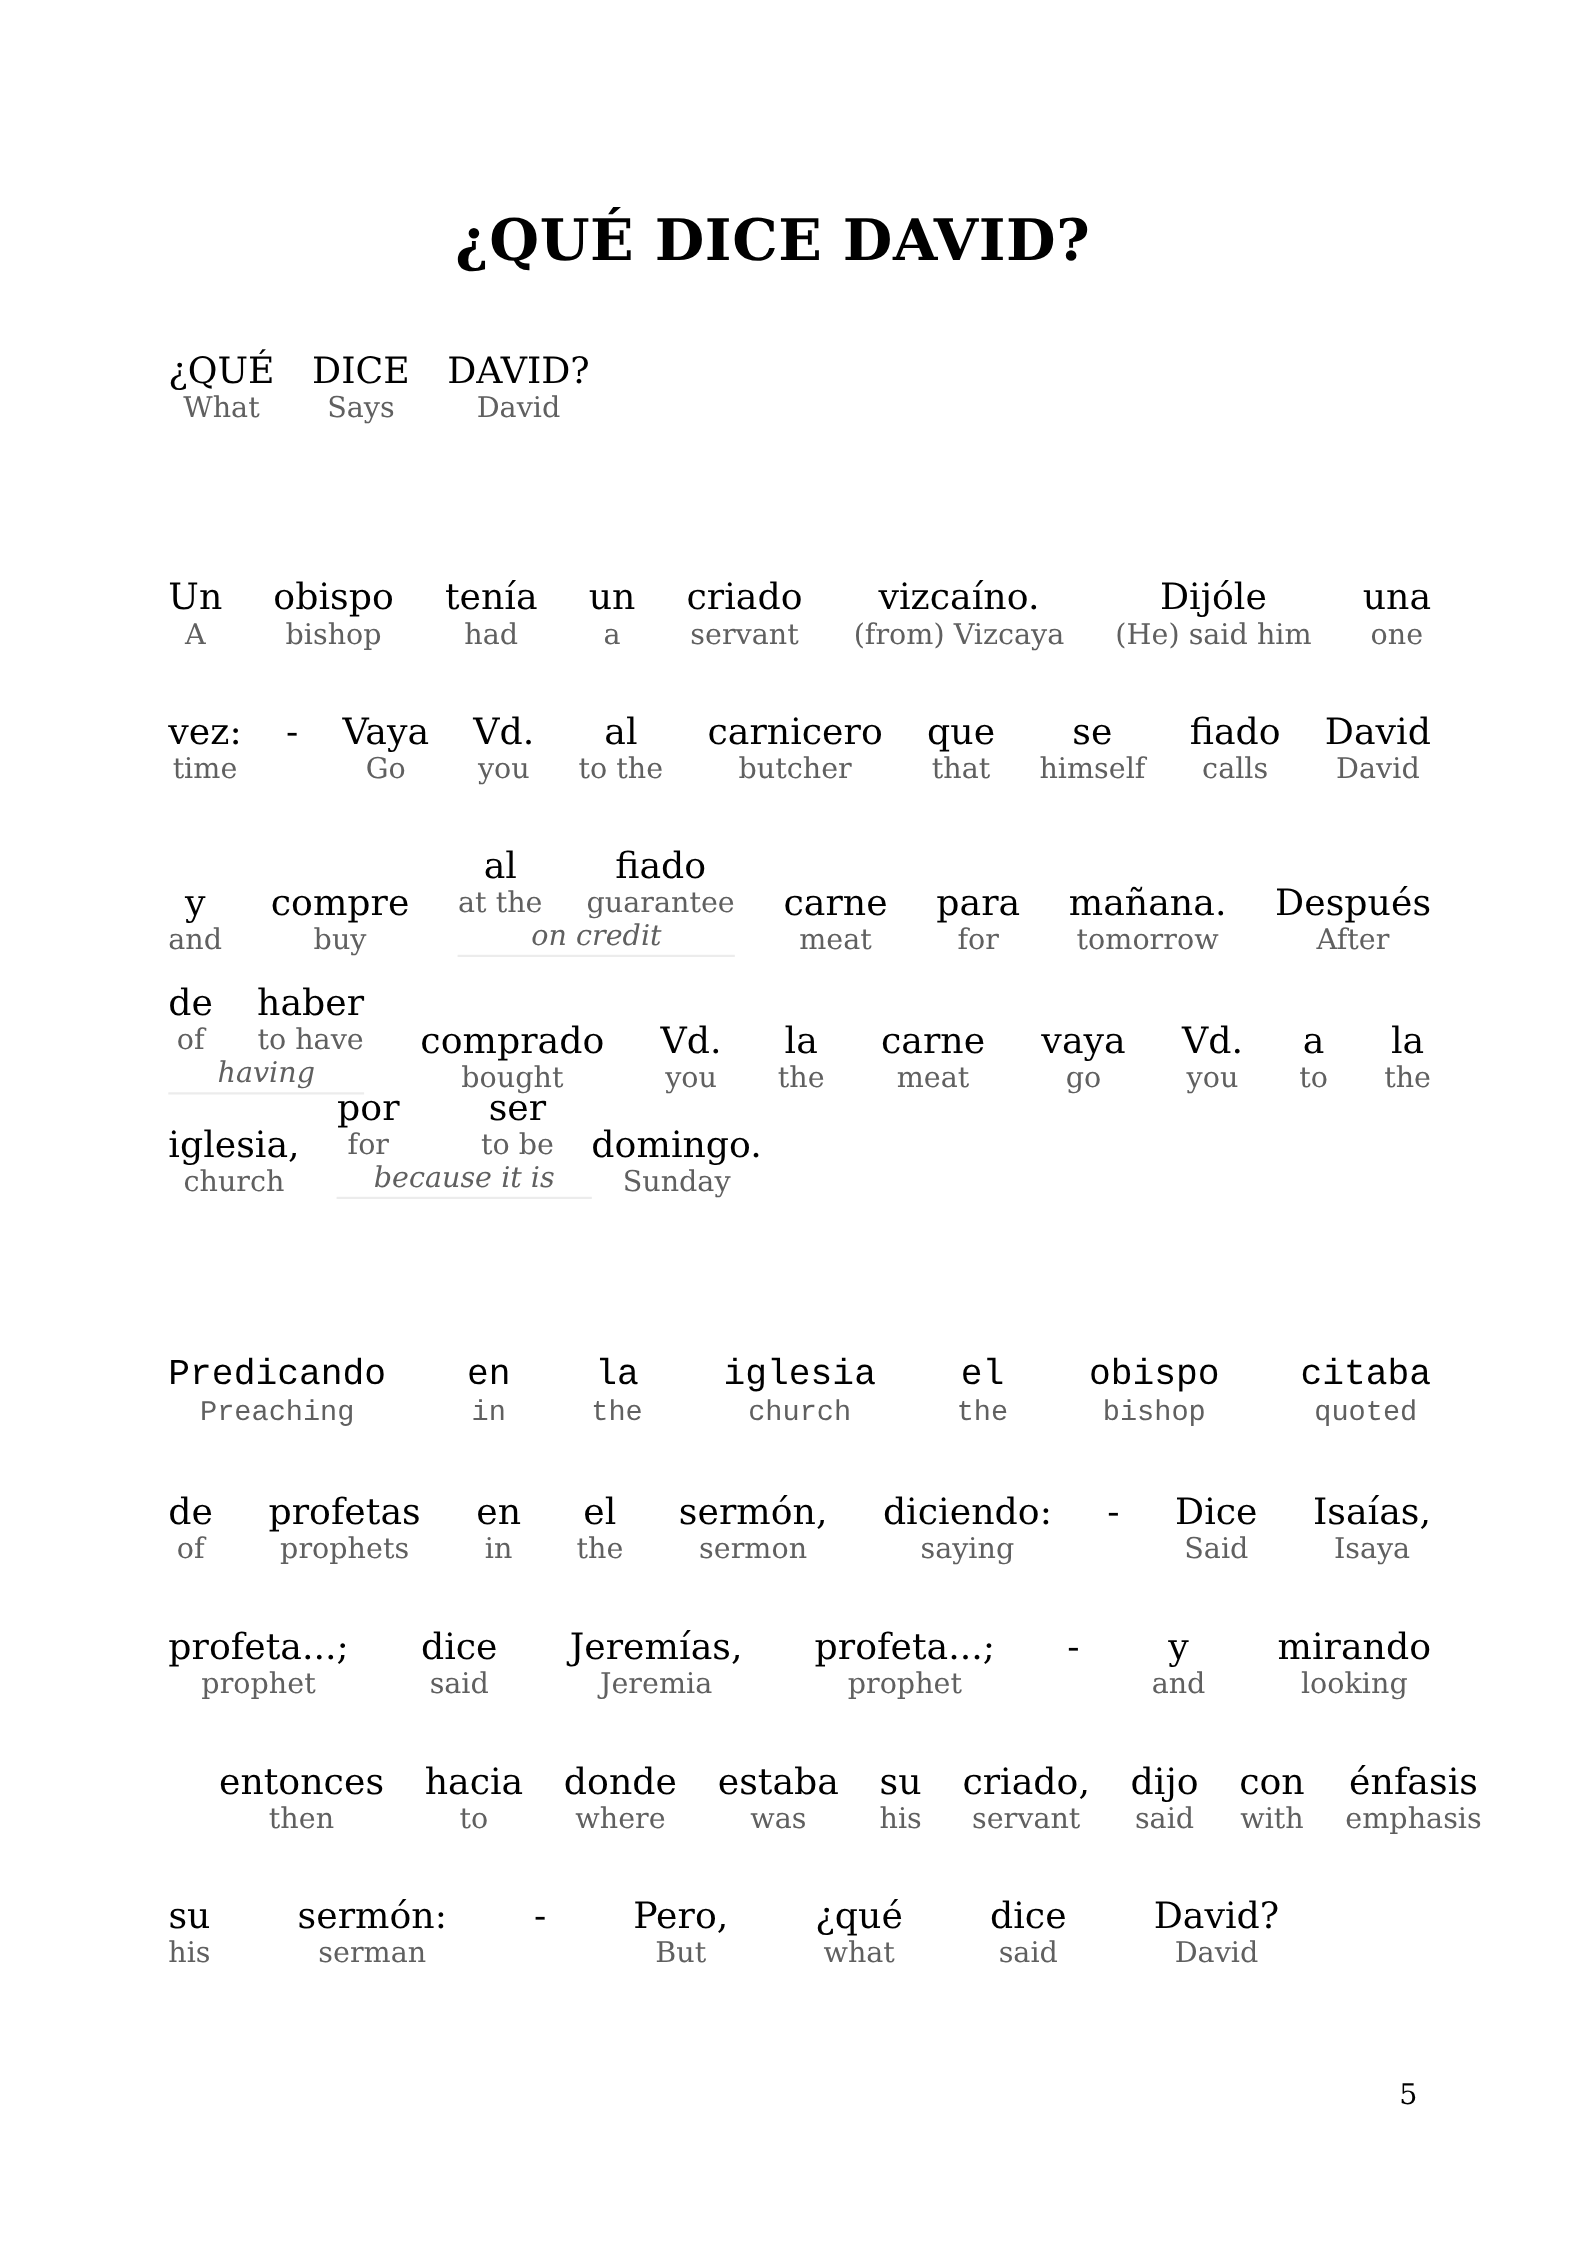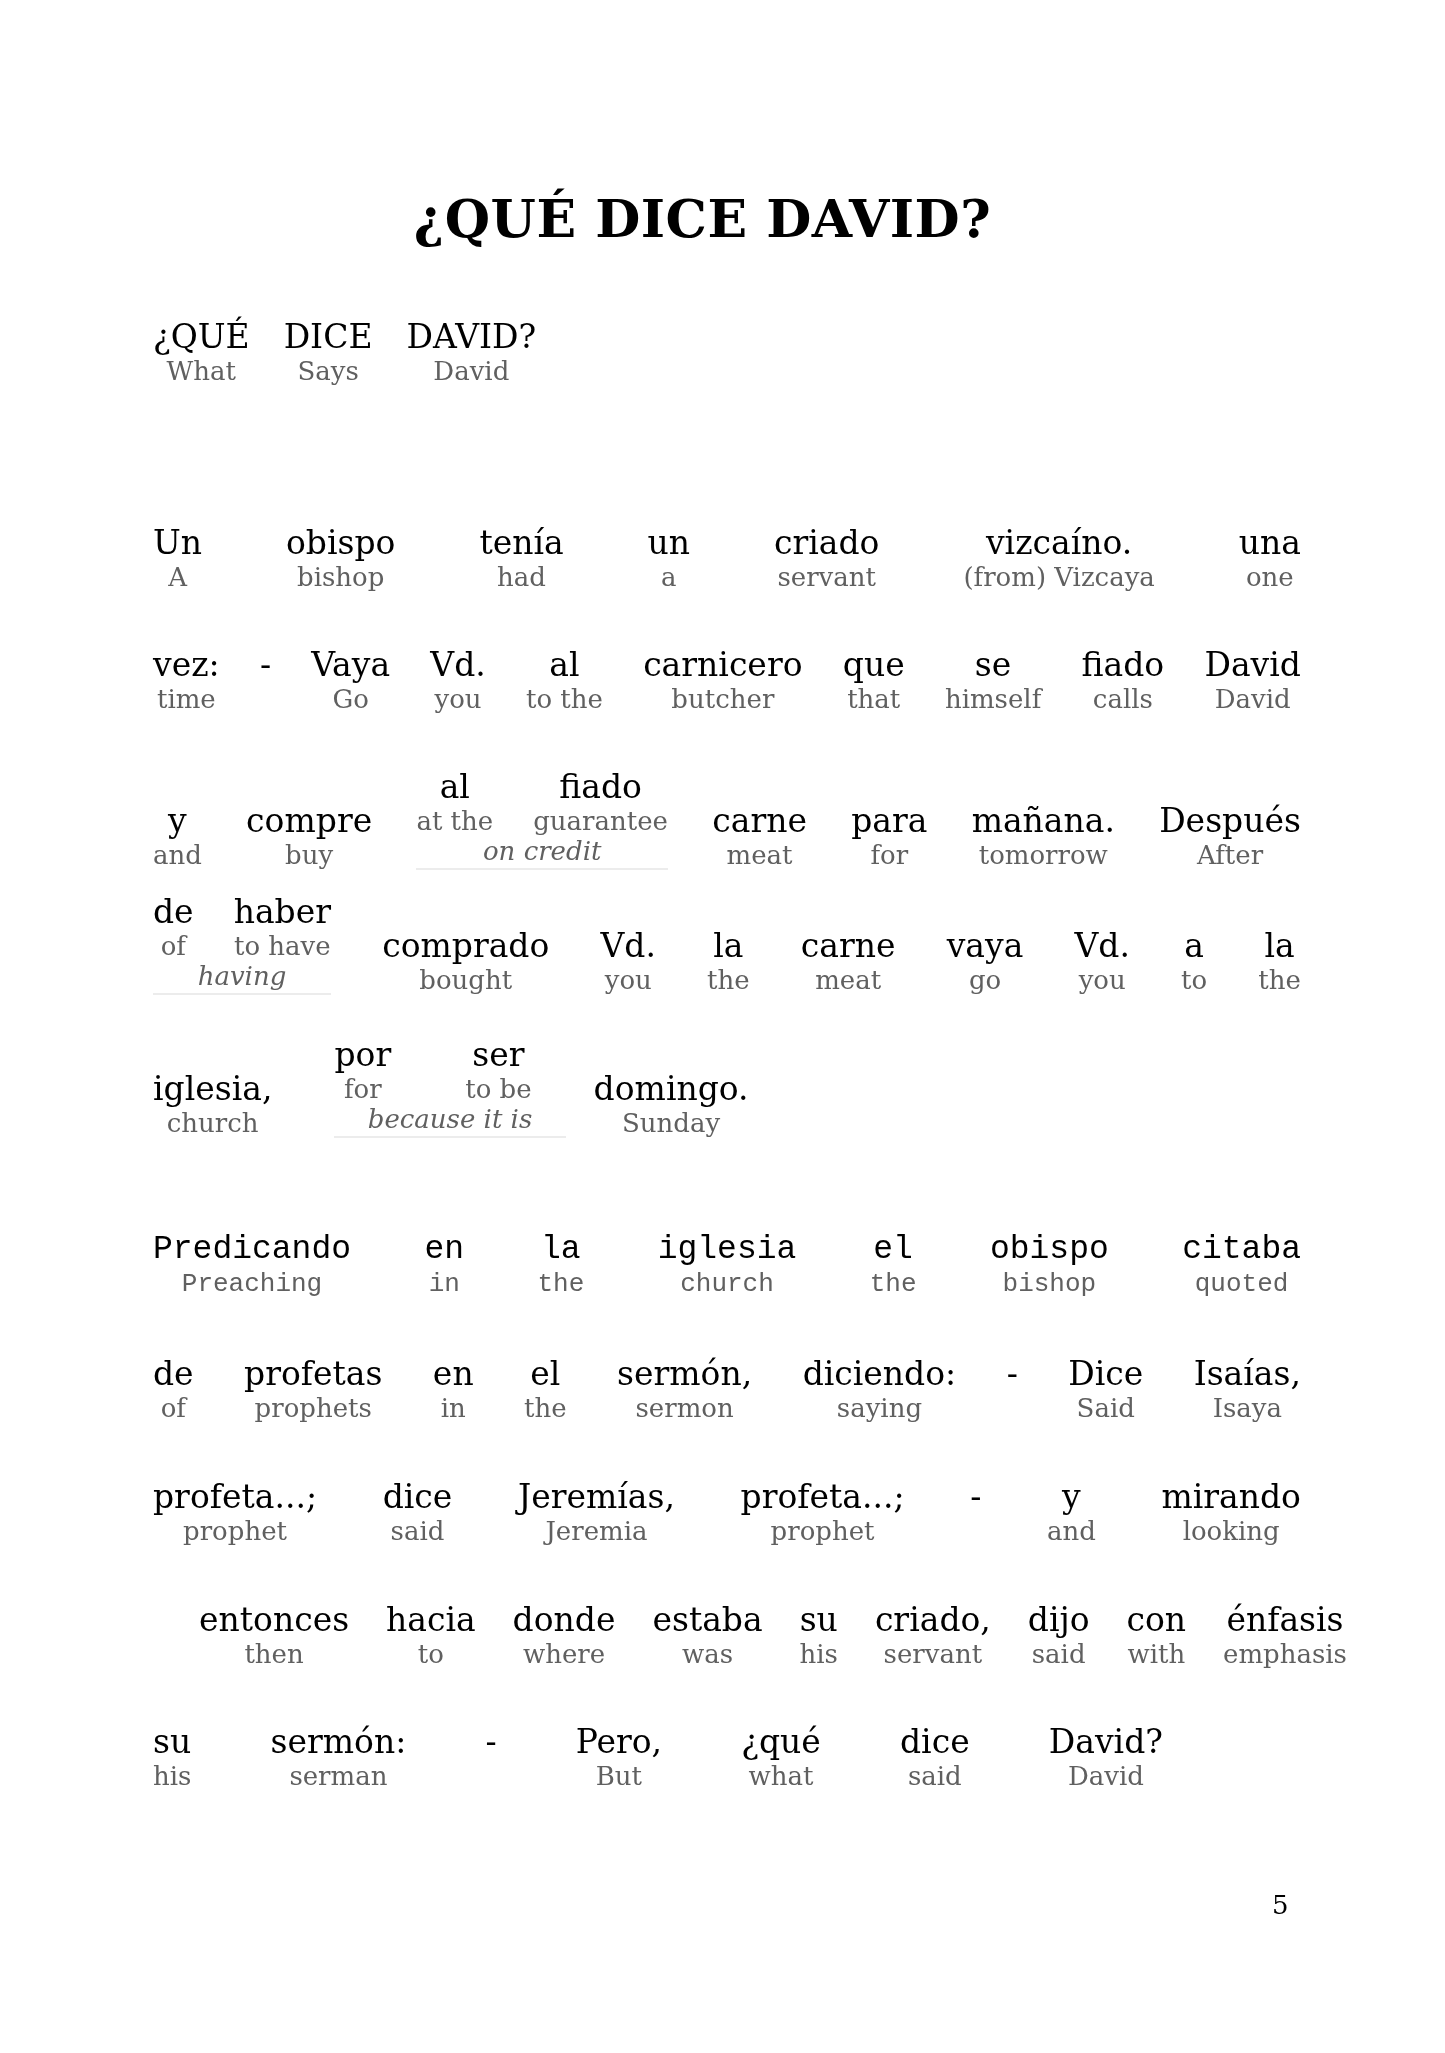--- a/index.html
+++ b/index.html
@@ -59,20 +59,24 @@
     </div>
     <div class="w">
       <span class="sp">criado</span>
       <span class="en">servant</span>
     </div>
     <div class="w">
       <span class="sp">vizcaíno.</span>
       <span class="en">(from) Vizcaya</span>
     </div>
     <div class="w">
+      <span class="sp">Dijóle</span>
+      <span class="en">(He) said him</span>
+    </div>
+    <div class="w">
       <span class="sp">una</span>
       <span class="en">one</span>
     </div>
   </div>
 <div class="line" style="top:646px;">
     <div class="w">
       <span class="sp">vez:</span>
       <span class="en">time</span>
     </div>
     <div class="w">
@@ -191,21 +195,21 @@
     </div>
     <div class="w">
       <span class="sp">a</span>
       <span class="en">to</span>
     </div>
     <div class="w">
       <span class="sp">la</span>
       <span class="en">the</span>
     </div>
   </div>
-<div class="line left" style="top:1036px;gap:28px;">
+<div class="line left" style="top:988px;">
     <div class="w">
       <span class="sp">iglesia,</span>
       <span class="en">church</span>
     </div>
     <div class="group">
       <div class="pair">
         <div class="w">
           <span class="sp">por</span>
           <span class="en">for</span>
         </div>

